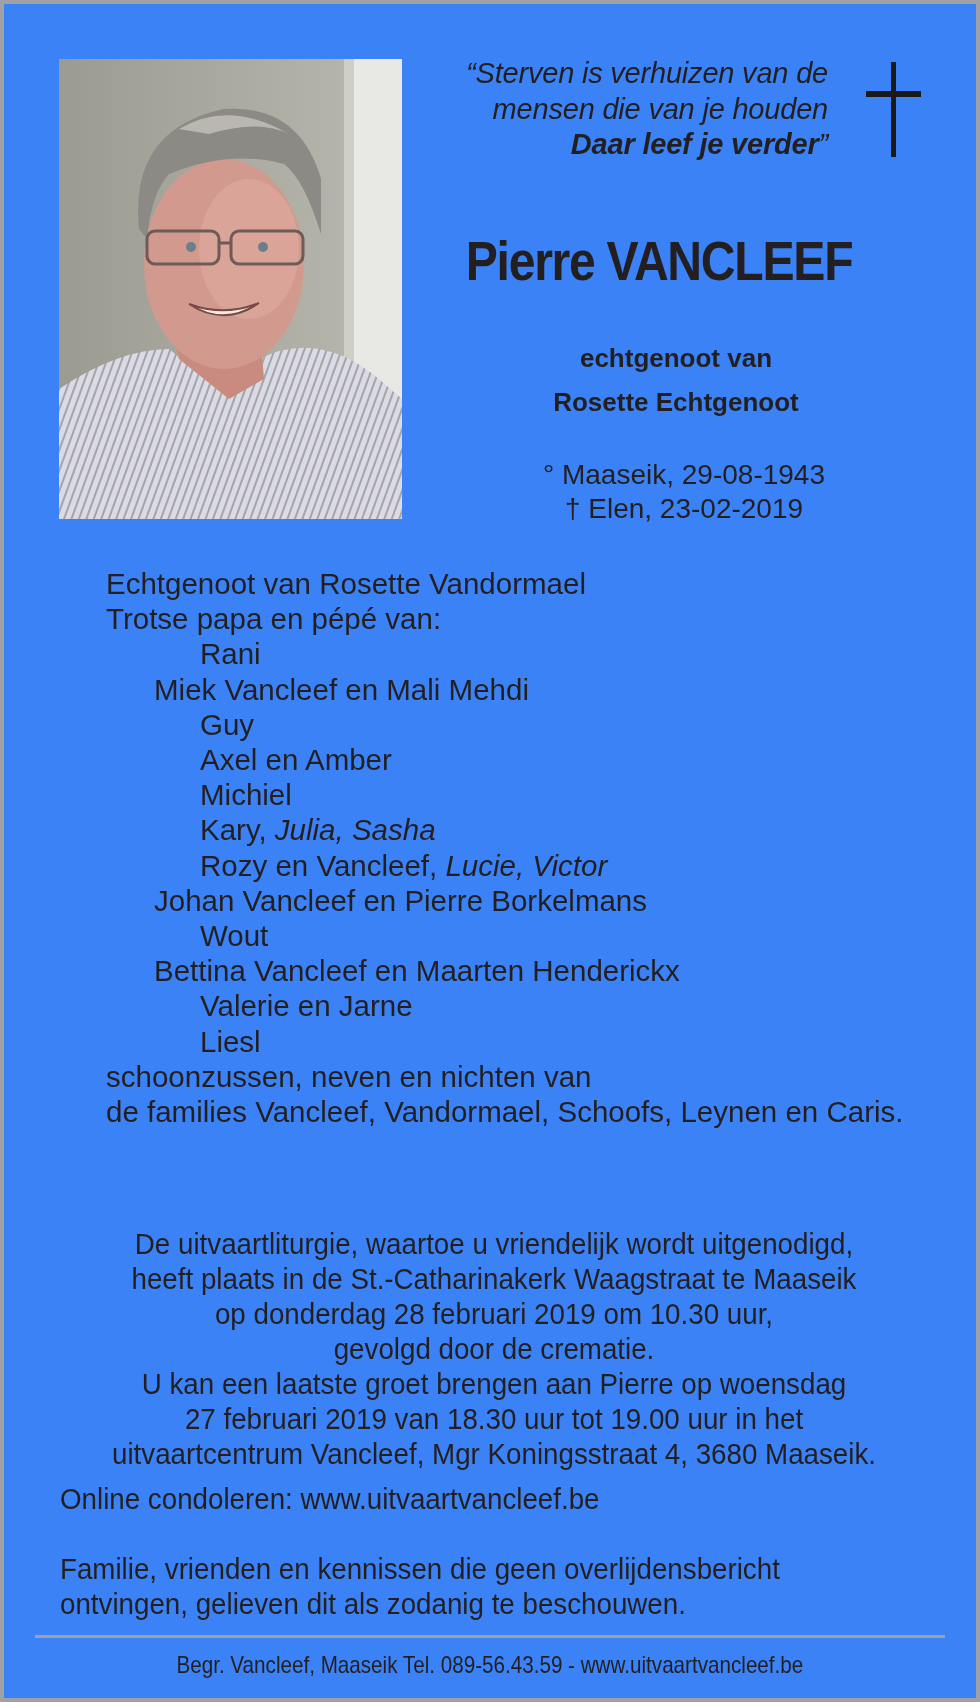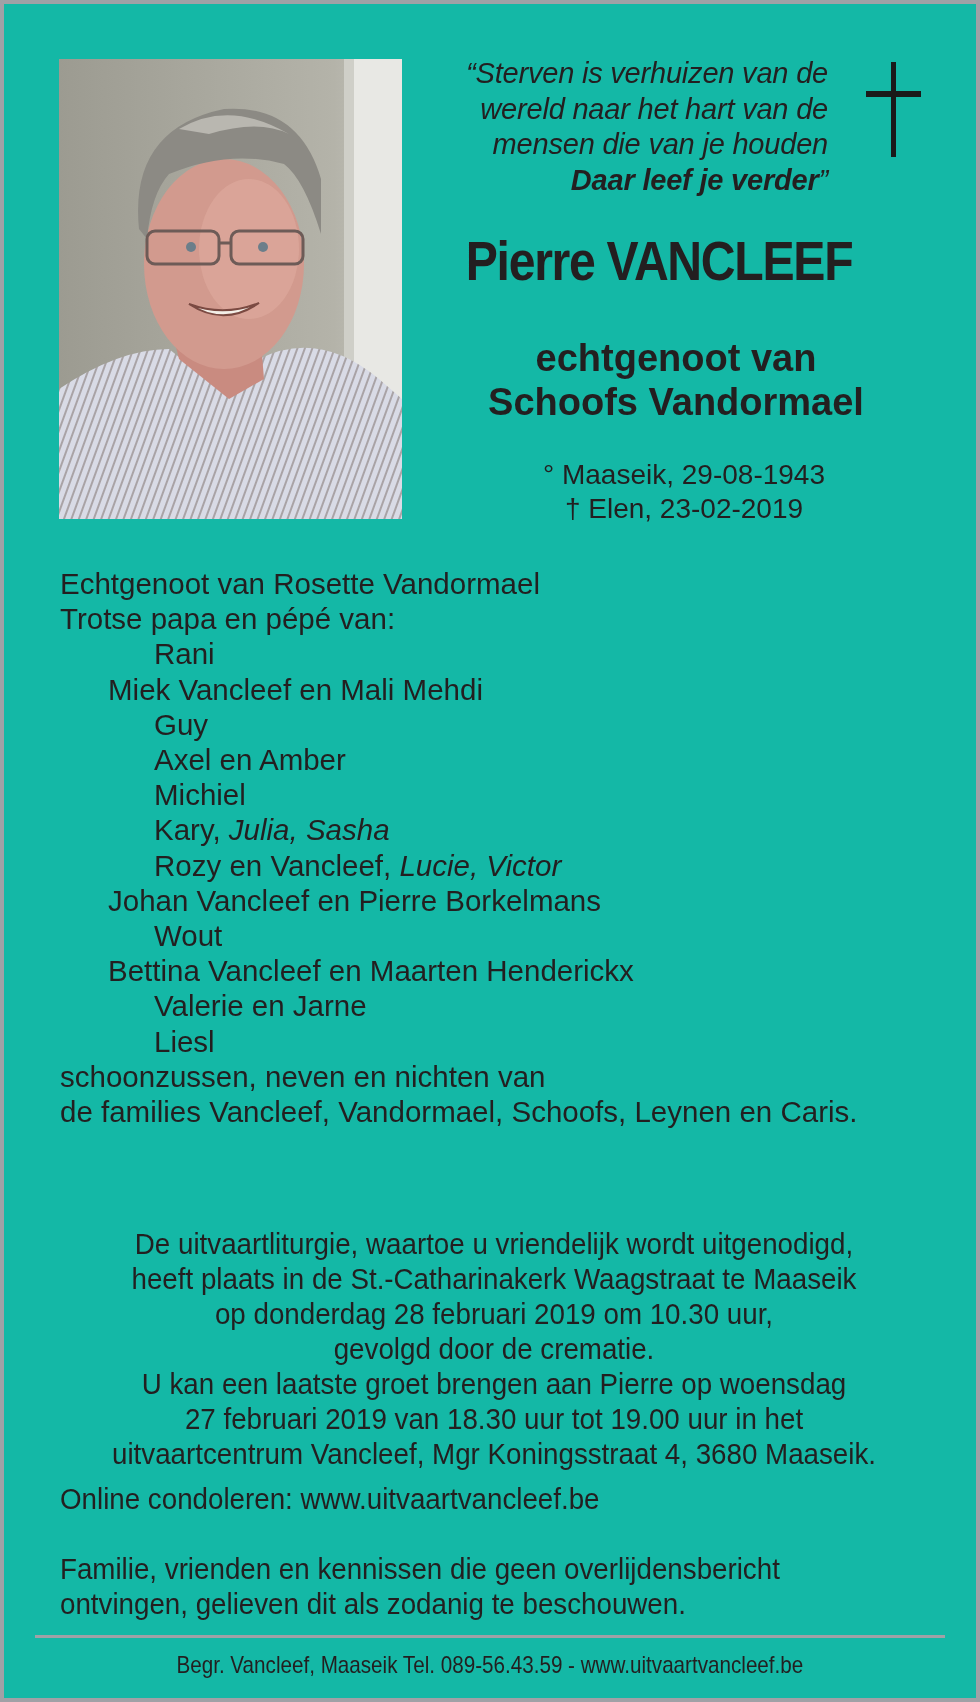--- a/index.html
+++ b/index.html
@@ -1,19 +1,19 @@
 <!DOCTYPE html>
 <html><head>
 <meta charset="utf-8">
 <style>
   html, body { margin: 0; padding: 0; background: #ffffff; }
   body { width: 980px; height: 1702px; position: relative; overflow: hidden; }
   .page {
     position: absolute; left: 0; top: 0; width: 972px; height: 1694px;
-    border: 4px solid #a0a1a6; background: #14b8a6;
+    border: 4px solid #a0a1a6; background: #3b82f6;
     font-family: "Liberation Sans", sans-serif; color: #231f20;
   }
   .abs { position: absolute; white-space: nowrap; }
 
   
   .photo {
     position: absolute; left: 55px; top: 55px; width: 343px; height: 460px;
     overflow: hidden; background: #a9a79c;
   }
   .photo svg { display: block; }
@@ -28,28 +28,28 @@
   .cross-v { position: absolute; left: 887px; top: 58px; width: 5px; height: 95px; background: #1a1a1a; }
   .cross-h { position: absolute; left: 862px; top: 87px; width: 55px; height: 6px; background: #1a1a1a; }
 
   
   .name { position: absolute; left: 420px; width: 470px; top: 226px; text-align: center;
     font-family: "Liberation Sans Narrow", "Liberation Sans", sans-serif;
     font-weight: bold; font-size: 56px; line-height: 62px; letter-spacing: -1.5px;
     transform: scaleX(0.86); transform-origin: center; }
 
   .sub { position: absolute; left: 440px; width: 464px; text-align: center; }
-  .sub .spouse-label, .sub .spouse-name { display: block; font-weight: bold; font-size: 38px; line-height: 44px; }
+  .sub .spouse-label, .sub .spouse-name { display: block; font-weight: bold; font-size: 26px; line-height: 44px; }
   .dates { position: absolute; left: 448px; width: 464px; top: 454px; text-align: center;
     font-size: 28px; line-height: 34px; }
   .dates span { display: block; }
 
   
   .family { position: absolute; left: 56px; top: 562px; font-size: 29.5px; line-height: 35.2px; }
-  .family .row { display: block; white-space: nowrap; }
+  .family .row { display: block; white-space: nowrap; margin-left: 46px; }
   .family .i0 { padding-left: 0; }
   .family .i1 { padding-left: 48px; }
   .family .i2 { padding-left: 94px; }
   .family em { }
 
   .ceremony { position: absolute; left: 40px; width: 900px; top: 1222px; text-align: center;
     font-size: 29.5px; line-height: 35px;
     transform: scaleX(0.94); transform-origin: center; }
   .ceremony .row { display: block; white-space: nowrap; }
 
@@ -102,35 +102,34 @@
       <line x1="160" y1="184" x2="172" y2="184" stroke="#6d5b57" stroke-width="3"></line>
       <circle cx="132" cy="188" r="5" fill="#6b7e8a"></circle>
       <circle cx="204" cy="188" r="5" fill="#6b7e8a"></circle>
 
       <path d="M130 245 Q165 268 200 244 Q165 258 130 245 Z" fill="#f3efe8" stroke="#7b4a42" stroke-width="2"></path>
     </svg>
   </div>
 
   <div class="quote">
     <span class="line">“Sterven is verhuizen van de</span>
-    <span class="line">wereld naar het hart van de</span>
     <span class="line">mensen die van je houden</span>
     <span class="line"><span class="bold">Daar leef je verder</span><span>”</span></span>
   </div>
 
   <div>
     <div class="cross-v"></div>
     <div class="cross-h"></div>
   </div>
 
   <div class="name">Pierre VANCLEEF</div>
 
   <div class="sub" style="top:332px;">
     <span class="spouse-label">echtgenoot van</span>
-    <span class="spouse-name">Schoofs Vandormael</span>
+    <span class="spouse-name">Rosette Echtgenoot</span>
   </div>
 
   <div class="dates">
     <span>° Maaseik, 29-08-1943</span>
     <span>† Elen, 23-02-2019</span>
   </div>
 
   <div class="family">
     <span class="row i0">Echtgenoot van Rosette Vandormael</span>
     <span class="row i0">Trotse papa en pépé van:</span>

